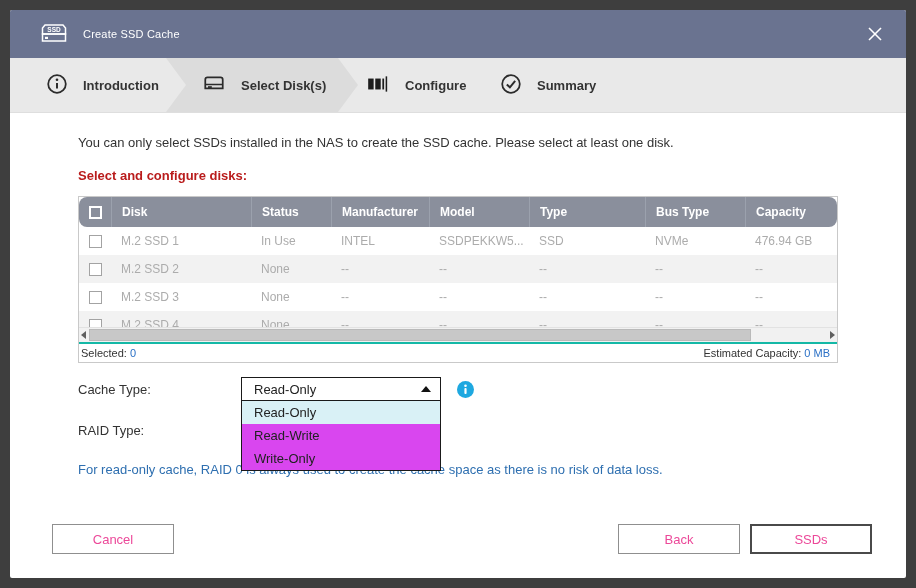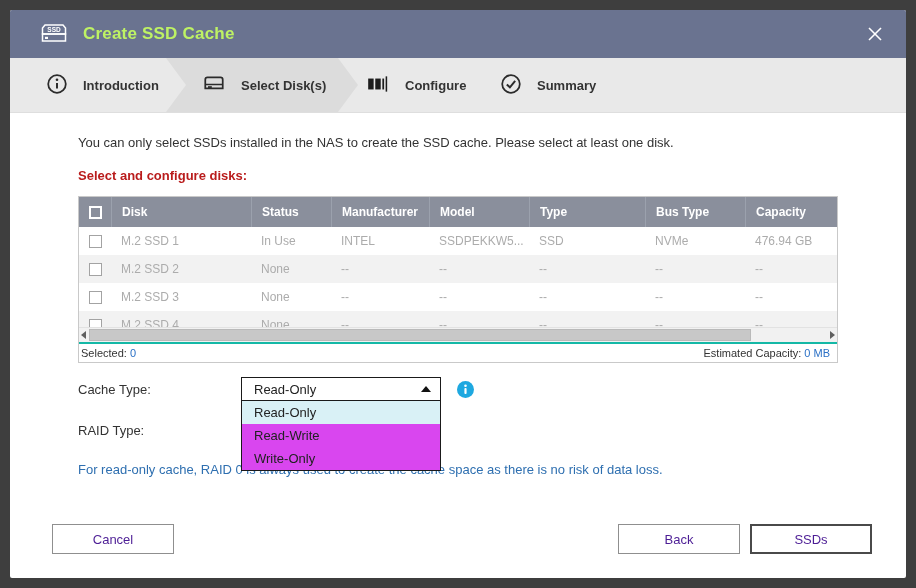--- a/index.html
+++ b/index.html
@@ -12,21 +12,21 @@
   .dialog{
     position:absolute;inset:10px;background:#ffffff;border-radius:2px;
   }
 
   
   .titlebar{
     height:48px;background:#6a7390;display:flex;align-items:center;
     padding:0 20px 0 28px;border-radius:2px 2px 0 0;
   }
   .titlebar .drive-icon{margin-right:13px;display:flex;}
-  .titlebar .title{color:#bef264;font-size:17px;font-weight:bold;letter-spacing:.2px;}
+  .titlebar .title{color:#ffffff;font-size:11px;font-weight:normal;letter-spacing:.2px;}
   .close-btn{margin-left:auto;cursor:pointer;display:flex;padding:4px;}
 
   
   .stepbar{
     height:54px;background:#e9e9e9;position:relative;border-bottom:1px solid #dedede;
   }
   .step{
     position:absolute;top:0;height:54px;display:flex;align-items:center;gap:15px;
     font-size:13px;color:#333;cursor:default;box-sizing:border-box;font-weight:bold;
   }
@@ -39,21 +39,21 @@
   .step-summary{left:490px;}
   .step svg{flex:0 0 auto;}
 
   
   .content{padding:22px 49px 0 68px;position:relative;}
   .intro-text{margin:0;font-size:13px;color:#333;}
   .section-label{margin-top:18px;font-size:13px;font-weight:bold;color:#b91c1c;}
 
   
   .disk-table{margin-top:13px;width:760px;border:1px solid #c9c9c9;box-sizing:border-box;background:#fff;}
-  .thead{display:flex;height:30px;background:#8a8f9c;color:#fff;font-size:12px;font-weight:bold;}
+  .thead{display:flex;height:30px;background:#8a8f9c;color:#fff;font-size:12px;font-weight:bold;border-radius:8px;}
   .th{display:flex;align-items:center;padding-left:10px;box-sizing:border-box;border-left:1px solid #9ba1ad;}
   .th-check{width:32px;padding:0;justify-content:center;border-left:none;}
   .col-disk{width:140px;}
   .col-status{width:80px;}
   .col-manufacturer{width:98px;}
   .col-model{width:100px;}
   .col-type{width:116px;}
   .col-bus{width:100px;}
   .col-capacity{flex:1;}
   .tbody{height:100px;overflow:hidden;}
@@ -92,21 +92,21 @@
   .option-list{
     position:absolute;left:163px;top:23px;width:200px;background:#fff;
     border:1px solid #1a1a1a;box-sizing:border-box;z-index:10;
   }
   .option{height:23px;display:flex;align-items:center;padding-left:12px;font-size:13px;color:#222;cursor:pointer;background:#d946ef;}
   .option.selected{background:#d9f1f6;}
 
   
   .btn{
     position:absolute;width:122px;height:30px;background:#fff;box-sizing:border-box;
-    display:flex;align-items:center;justify-content:center;font-size:13px;color:#4c1d95;cursor:pointer;
+    display:flex;align-items:center;justify-content:center;font-size:13px;color:#ec4899;cursor:pointer;
   }
   .btn-cancel{left:42px;bottom:24px;border:1px solid #8f8f8f;}
   .btn-back{right:166px;bottom:24px;border:1px solid #8f8f8f;}
   .btn-next{right:34px;bottom:24px;border:2px solid #4a4a4a;}
 </style>
 </head>
 <body>
 
 <div class="dialog">
 

